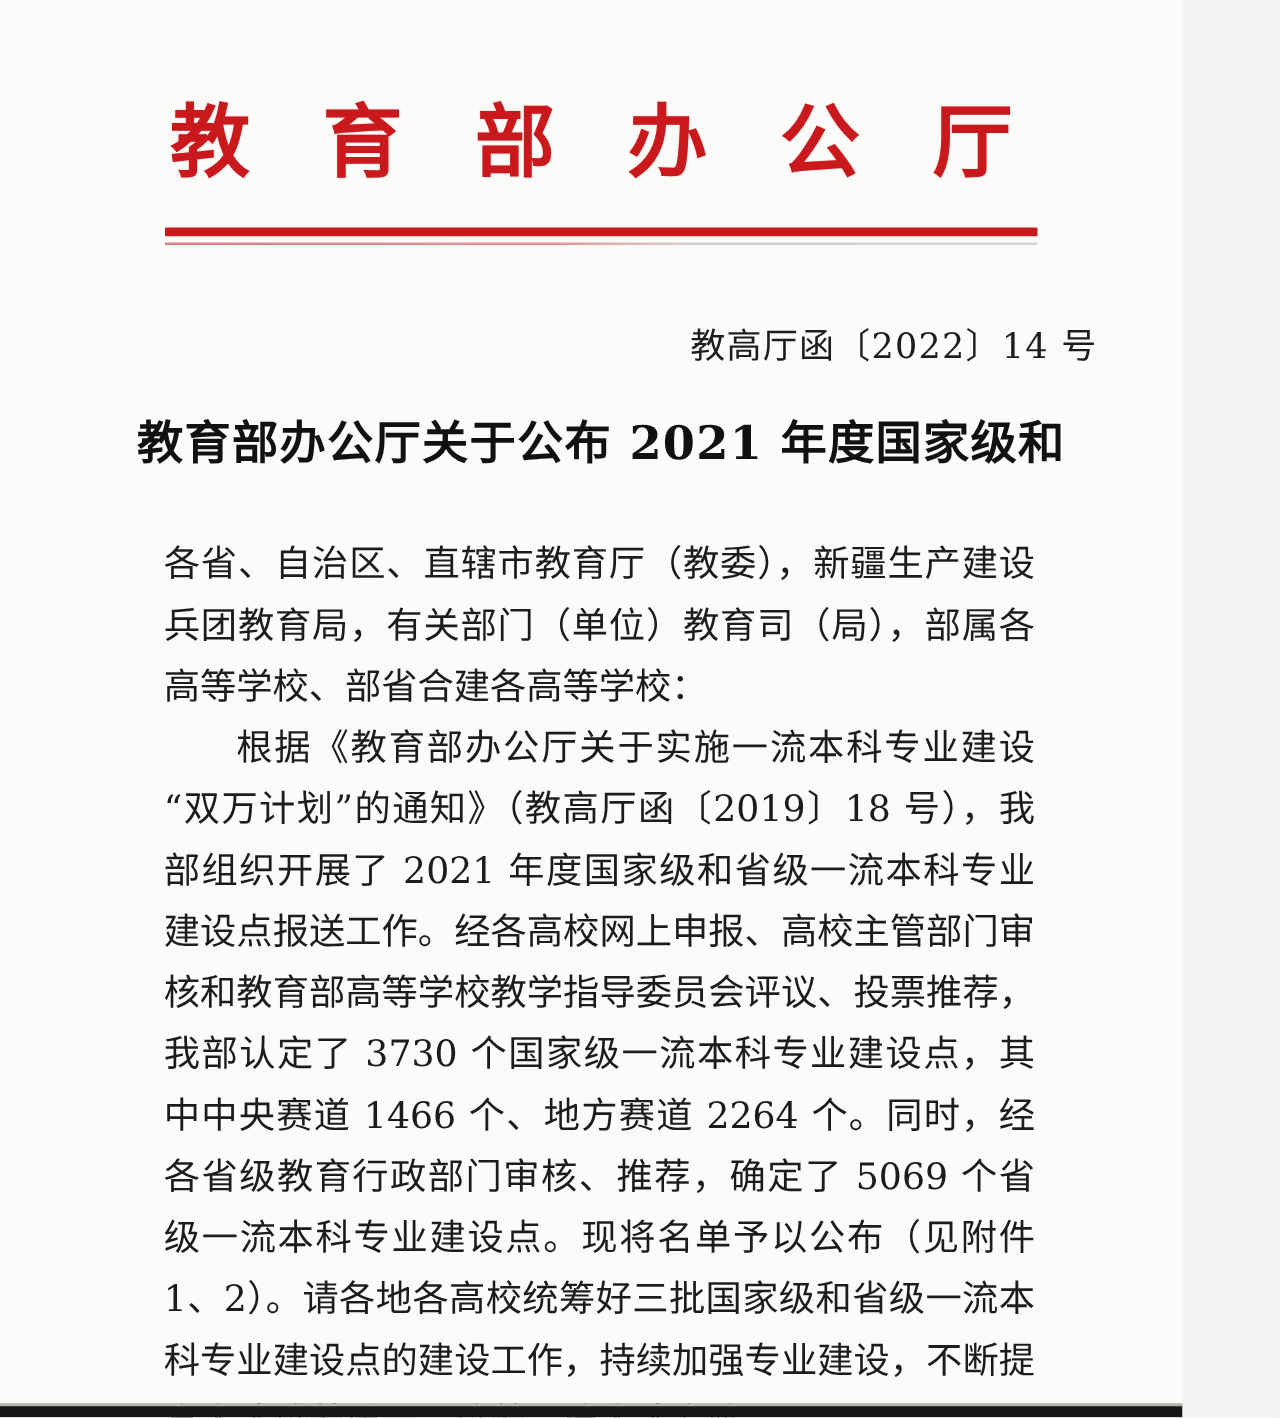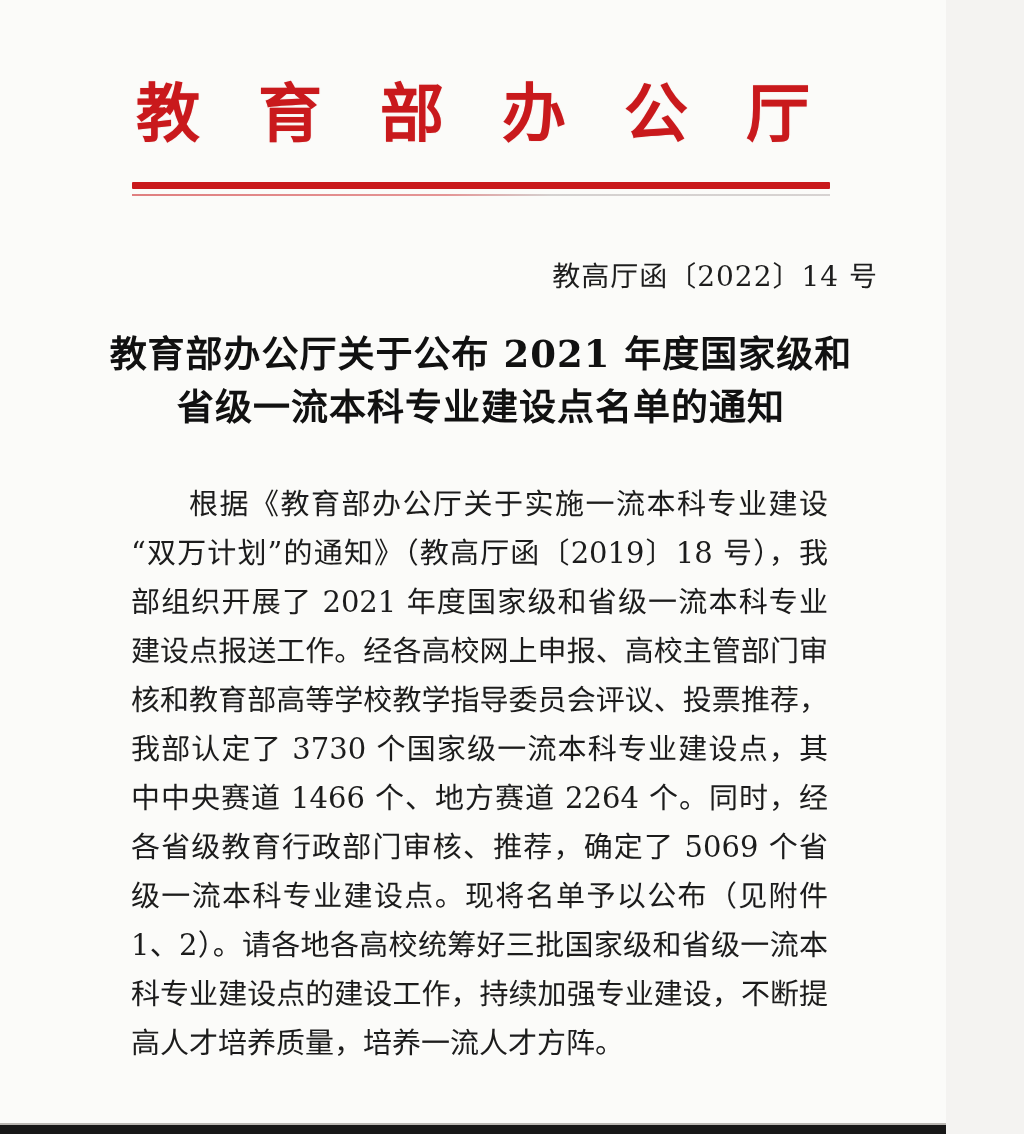--- a/index.html
+++ b/index.html
@@ -114,22 +114,22 @@
 
   <div class="rule-wrap">
     <div class="rule-thick"></div>
     <div class="rule-thin"></div>
   </div>
 
   <div class="doc-number">教高厅函〔2022〕14 号</div>
 
   <div class="doc-title">
     <div>教育部办公厅关于公布 2021 年度国家级和</div>
-    <div>省级一流本科专业建设点名单的通知</div>
   </div>
 
   <div class="doc-body">
+    <p>各省、自治区、直辖市教育厅（教委），新疆生产建设兵团教育局，有关部门（单位）教育司（局），部属各高等学校、部省合建各高等学校：</p>
     <p class="indent">根据《教育部办公厅关于实施一流本科专业建设“双万计划”的通知》（教高厅函〔2019〕18 号），我部组织开展了 2021 年度国家级和省级一流本科专业建设点报送工作。经各高校网上申报、高校主管部门审核和教育部高等学校教学指导委员会评议、投票推荐，我部认定了 3730 个国家级一流本科专业建设点，其中中央赛道 1466 个、地方赛道 2264 个。同时，经各省级教育行政部门审核、推荐，确定了 5069 个省级一流本科专业建设点。现将名单予以公布（见附件 1、2）。请各地各高校统筹好三批国家级和省级一流本科专业建设点的建设工作，持续加强专业建设，不断提高人才培养质量，培养一流人才方阵。</p>
   </div>
 
   <div class="bottom-bar"></div>
 
 </div>
 
 </body></html>

